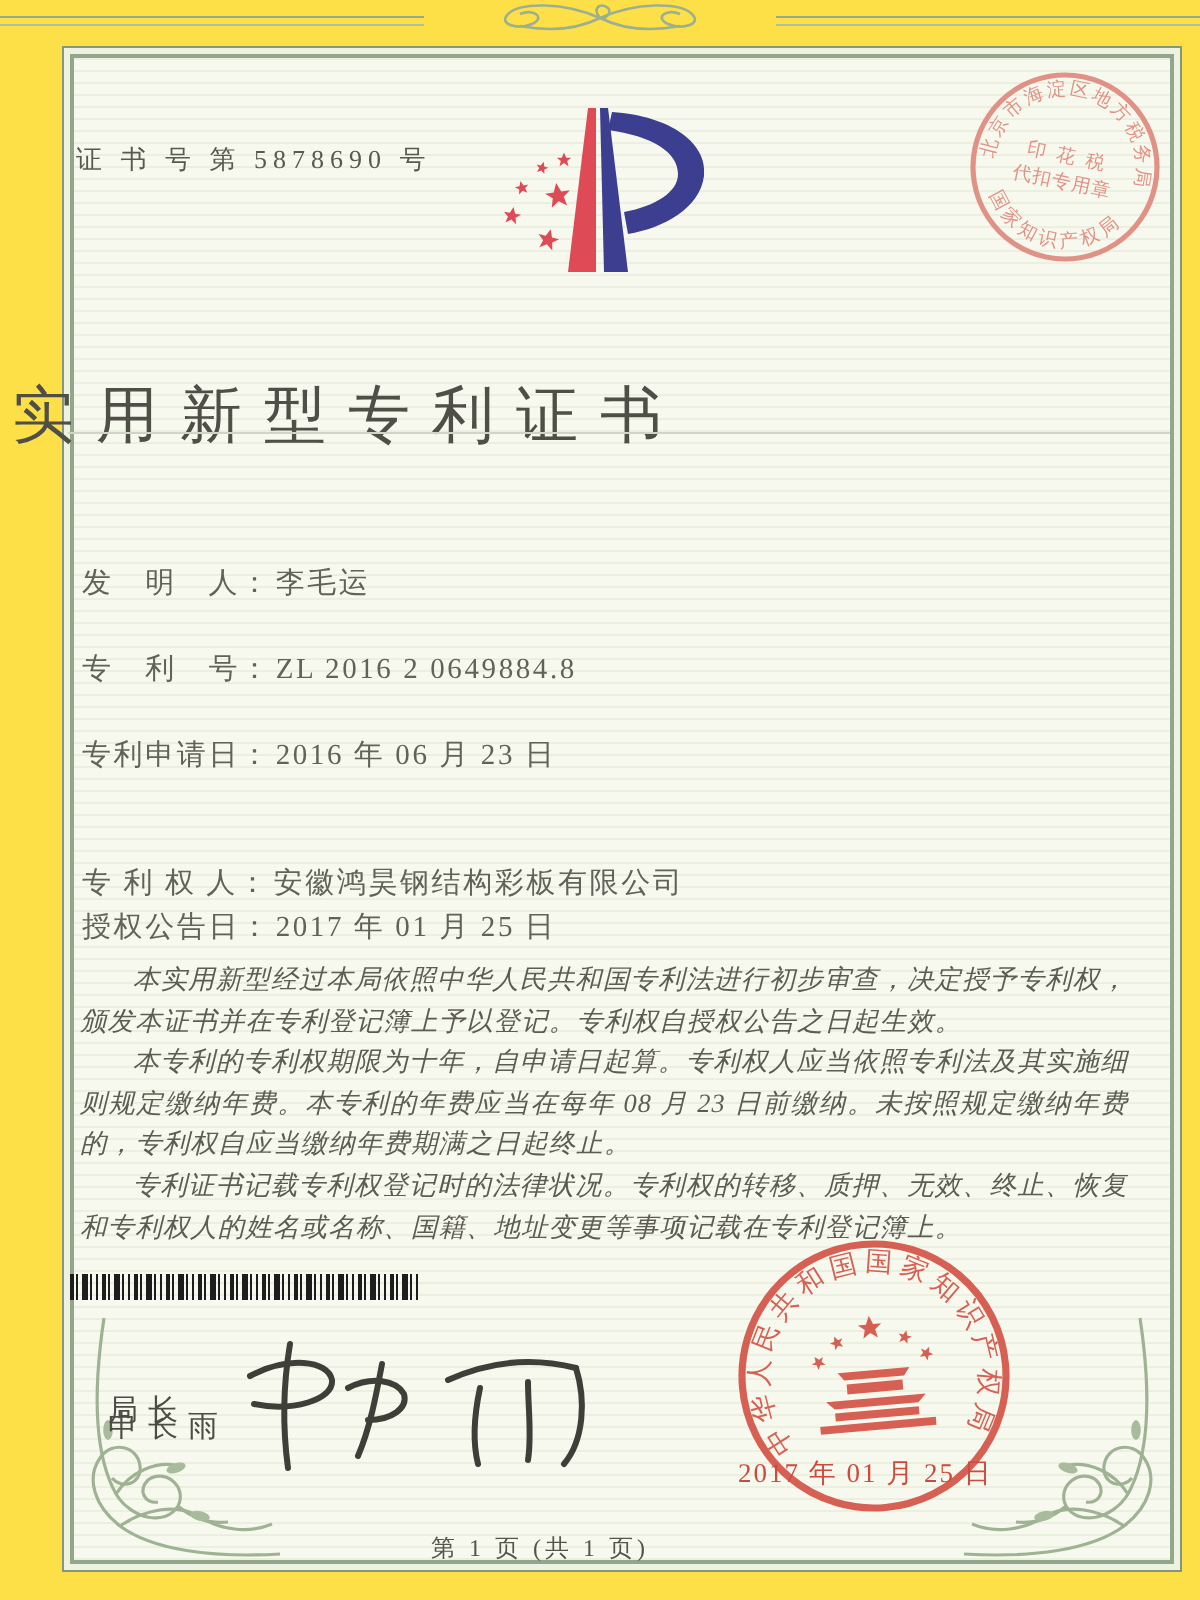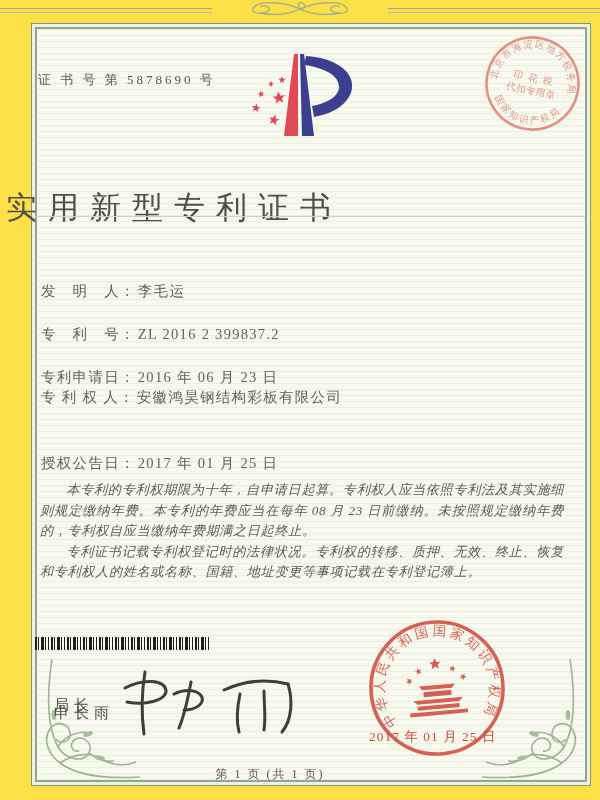--- a/index.html
+++ b/index.html
@@ -115,33 +115,34 @@
     </g>
   </svg>
 
   <div class="title">实用新型专利证书</div>
   <div class="title-rule"></div>
 
   <div class="field" style="top:282px">
     <span>发　明　人：</span><span class="fvalue">李毛运</span>
   </div>
   <div class="field" style="top:325px">
-    <span>专　利　号：</span><span class="fvalue">ZL 2016 2 399837.2</span>
+    <span>专　利　号：</span><span class="fvalue">ZL 2016 2 0649884.8</span>
   </div>
   <div class="field" style="top:368px">
     <span>专利申请日：</span><span class="fvalue">2016 年 06 月 23 日</span>
   </div>
-  <div class="field" style="top:388px">
+  <div class="field" style="top:432px">
     <span>专 利 权 人：</span><span class="fvalue">安徽鸿昊钢结构彩板有限公司</span>
   </div>
   <div class="field" style="top:454px">
     <span>授权公告日：</span><span class="fvalue">2017 年 01 月 25 日</span>
   </div>
 
   <div class="body-text">
+    <p>本实用新型经过本局依照中华人民共和国专利法进行初步审查，决定授予专利权，颁发本证书并在专利登记簿上予以登记。专利权自授权公告之日起生效。</p>
     <p>本专利的专利权期限为十年，自申请日起算。专利权人应当依照专利法及其实施细则规定缴纳年费。本专利的年费应当在每年 08 月 23 日前缴纳。未按照规定缴纳年费的，专利权自应当缴纳年费期满之日起终止。</p>
     <p>专利证书记载专利权登记时的法律状况。专利权的转移、质押、无效、终止、恢复和专利权人的姓名或名称、国籍、地址变更等事项记载在专利登记簿上。</p>
   </div>
 
   <div class="barcode"></div>
 
   <div class="signer-title">局长</div>
   <div class="signer-name">申长雨</div>
 
   <svg class="signature" viewBox="0 0 200 88">

